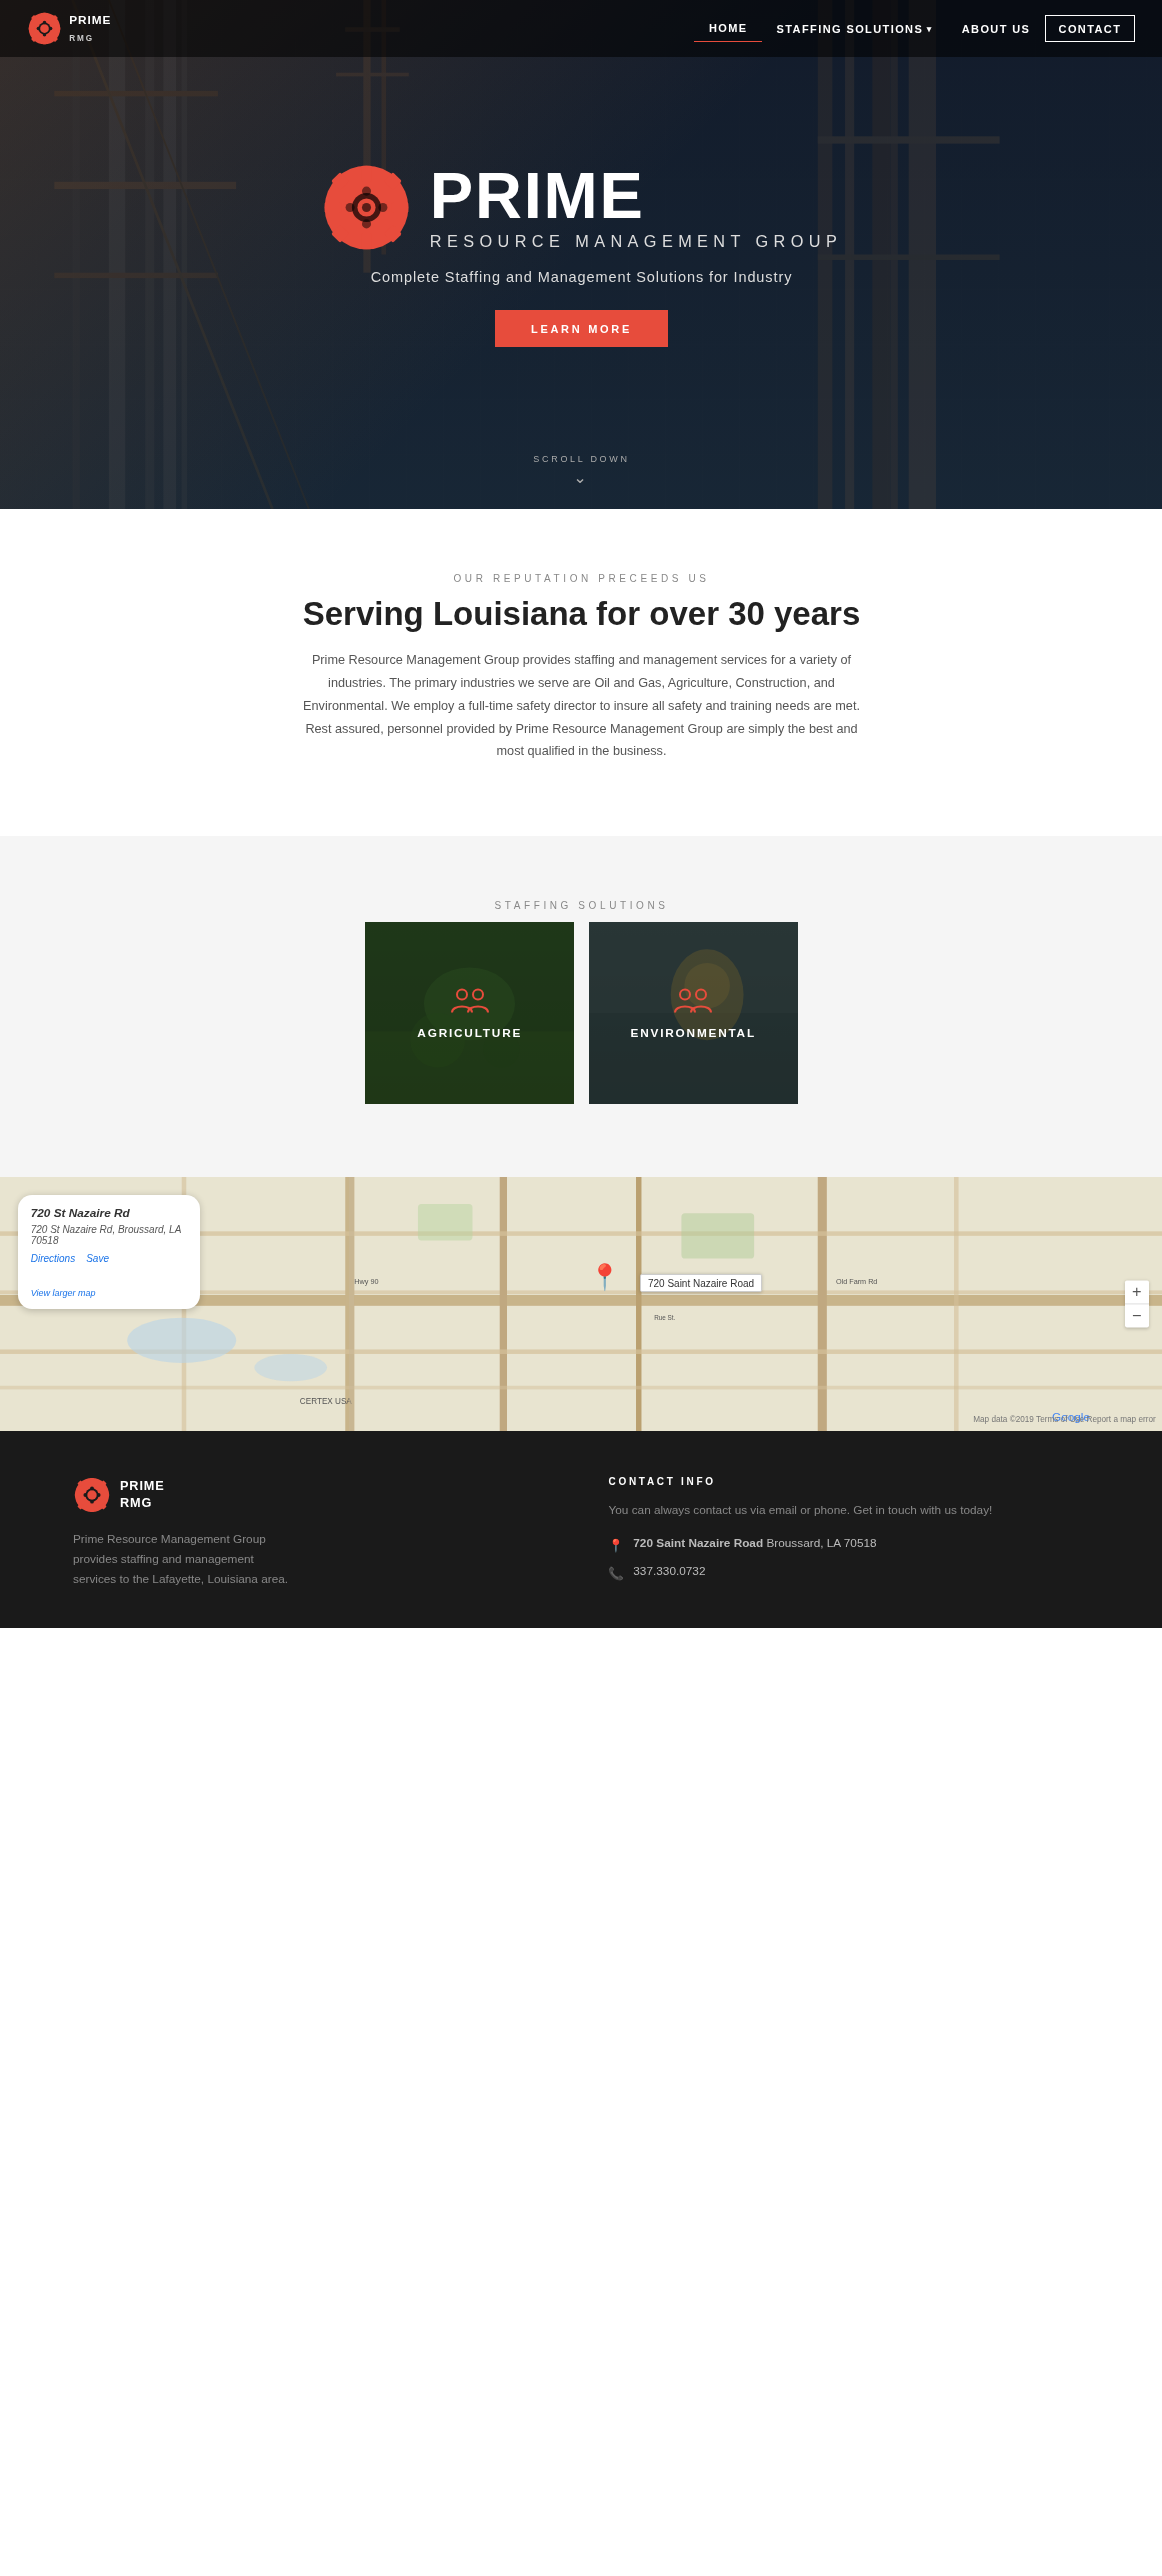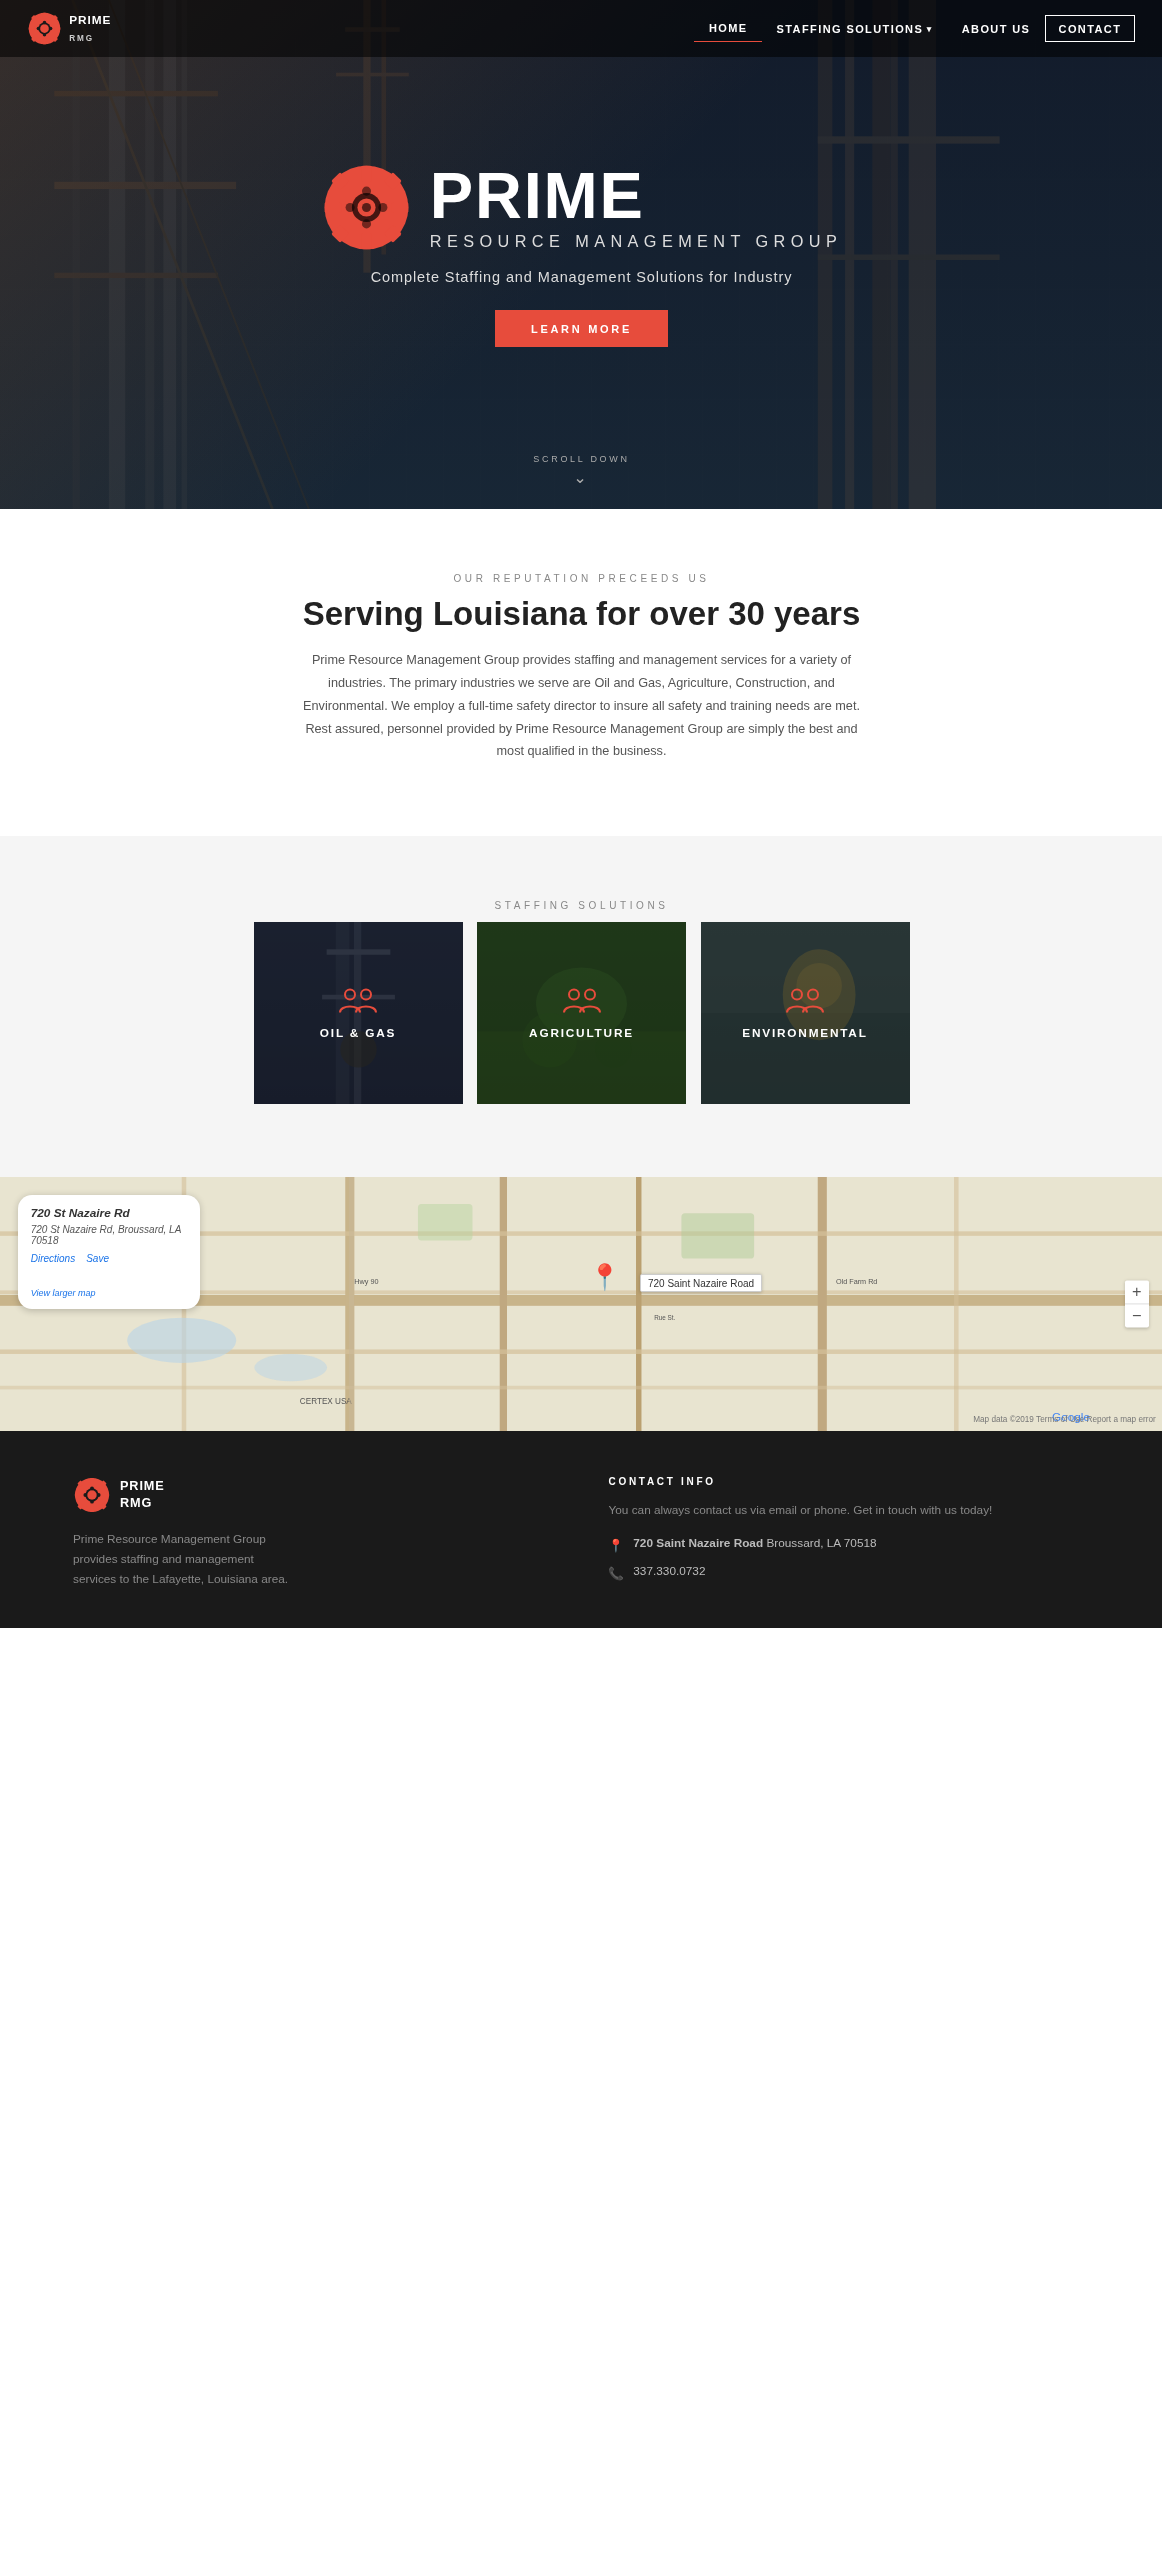--- a/index.html
+++ b/index.html
@@ -531,41 +531,20 @@
 <section class="section-reputation">
   <div class="section-label">OUR REPUTATION PRECEEDS US</div>
   <h2 class="section-title">Serving Louisiana for over 30 years</h2>
   <p class="section-body">Prime Resource Management Group provides staffing and management services for a variety of industries. The primary industries we serve are Oil and Gas, Agriculture, Construction, and Environmental. We employ a full-time safety director to insure all safety and training needs are met. Rest assured, personnel provided by Prime Resource Management Group are simply the best and most qualified in the business.</p>
 </section>
 
 <section class="section-staffing">
   <div class="section-label">STAFFING SOLUTIONS</div>
   <div class="industry-cards">
 
-    <div class="industry-card">
-      <div class="card-img card-oil">
-        <svg style="position:absolute;inset:0;width:100%;height:100%;opacity:0.4;" viewBox="0 0 230 200" preserveAspectRatio="xMidYMid slice">
-          <rect width="230" height="200" fill="#1a1a2e"></rect>
-          <rect x="90" y="0" width="15" height="200" fill="#2a2a3e"></rect>
-          <rect x="110" y="0" width="8" height="200" fill="#3a3a4e"></rect>
-          <rect x="80" y="30" width="70" height="6" fill="#4a4a5e"></rect>
-          <rect x="75" y="80" width="80" height="5" fill="#4a4a5e"></rect>
-          <circle cx="115" cy="140" r="20" fill="#3a2a10" opacity="0.6"></circle>
-        </svg>
-      </div>
-      <div class="card-content">
-        <svg class="card-icon" viewBox="0 0 40 28" width="40" height="29">
-          <circle cx="12" cy="8" r="5" fill="none" stroke="#e74c3c" stroke-width="2"></circle>
-          <circle cx="28" cy="8" r="5" fill="none" stroke="#e74c3c" stroke-width="2"></circle>
-          <path d="M2 26 C2 18 22 18 22 26" fill="none" stroke="#e74c3c" stroke-width="2"></path>
-          <path d="M18 26 C18 18 38 18 38 26" fill="none" stroke="#e74c3c" stroke-width="2"></path>
-        </svg>
-        <span class="card-label">OIL &amp; GAS</span>
-      </div>
-    </div>
 
 
     <div class="industry-card">
       <div class="card-img card-agriculture">
         <svg style="position:absolute;inset:0;width:100%;height:100%;opacity:0.4;" viewBox="0 0 230 200" preserveAspectRatio="xMidYMid slice">
           <rect width="230" height="200" fill="#1e3d10"></rect>
           <rect x="0" y="120" width="230" height="80" fill="#2a5010" opacity="0.6"></rect>
           <ellipse cx="115" cy="90" rx="50" ry="40" fill="#3a7020" opacity="0.5"></ellipse>
           <circle cx="80" cy="130" r="30" fill="#2a6010" opacity="0.4"></circle>
           <circle cx="150" cy="140" r="20" fill="#1e4a0a" opacity="0.3"></circle>

